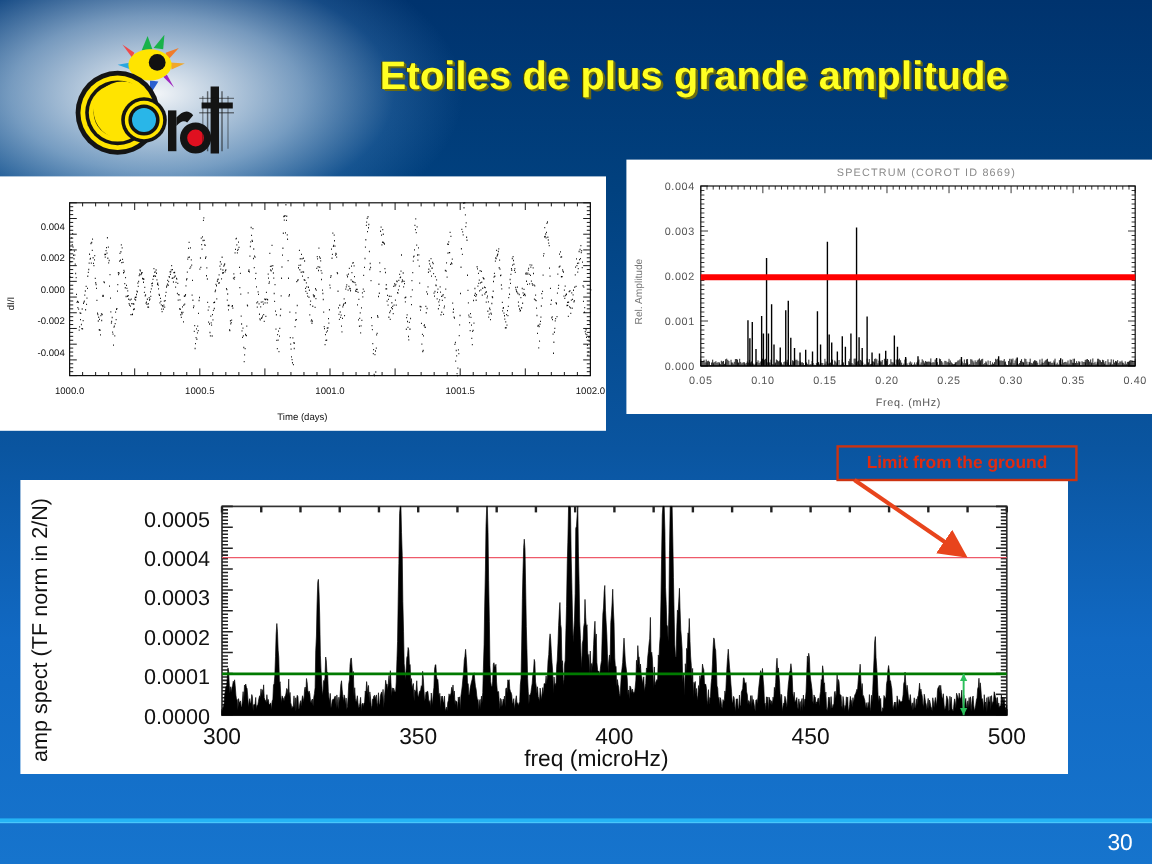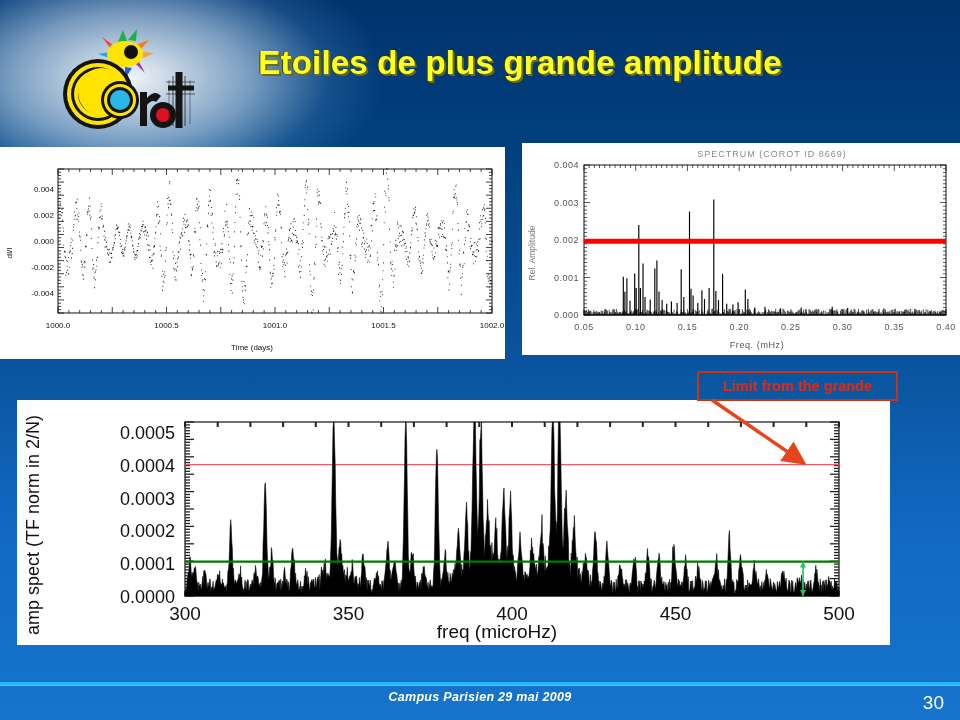--- a/index.html
+++ b/index.html
@@ -18,36 +18,36 @@
   }
 
   
   #logo {
     position: absolute; left: 52px; top: 16px;
     width: 150px; height: 118px;
   }
   #title {
     position: absolute; left: 200px; top: 44px;
     width: 640px;
-    text-align: center;
+    text-align: right;
     font-size: 33px;
     font-weight: bold;
     color: #ffff22;
     letter-spacing: 0.2px;
     text-shadow: 2px 2px 0 #6b6b10, 1px 1px 0 #8e8e18, -1px 0 0 #444400;
     white-space: nowrap;
   }
 
   
   .panel {
     position: absolute;
     background: #ffffff;
   }
   #panel-lightcurve { left: 0px;   top: 147px; width: 505px; height: 212px; }
-  #panel-spectrum   { left: 522px; top: 143px; width: 438px; height: 212px; }
+  #panel-spectrum   { left: 522px; top: 133px; width: 438px; height: 212px; }
   #panel-ampspect   { left: 17px;  top: 400px; width: 873px; height: 245px; }
 
   
   .plotsvg { display:block; width:100%; height:100%; }
 
   
   #callout {
     position: absolute; left: 697px; top: 371px;
     width: 197px; height: 26px;
     border: 2px solid #cc3311;
@@ -794,28 +794,27 @@
           <text x="158" y="137.33962264150944" font-size="18" text-anchor="end" fill="#111" font-family="Liberation Sans, sans-serif">0.0002</text>
           <text x="158" y="170.16981132075472" font-size="18" text-anchor="end" fill="#111" font-family="Liberation Sans, sans-serif">0.0001</text>
           <text x="158" y="203" font-size="18" text-anchor="end" fill="#111" font-family="Liberation Sans, sans-serif">0.0000</text>
         </g>
       <text id="as-xlabel" x="480" y="238" text-anchor="middle" font-size="19" font-family="Liberation Sans, sans-serif" fill="#111">freq (microHz)</text>
       <text id="as-ylabel" x="22" y="125" text-anchor="middle" font-size="18" font-family="Liberation Sans, sans-serif" fill="#111" transform="rotate(-90 22 125)">amp spect (TF norm in 2/N)</text>
     </svg>
   </div>
 
   <div id="callout">
-    <span>Limit from the grande</span>
+    <span>Limit from the ground</span>
   </div>
   <svg id="callout-arrow" viewBox="0 0 130 75">
     <defs>
       <marker id="ar" markerWidth="7" markerHeight="7" refX="4" refY="3.5" orient="auto">
         <path d="M0,0 L7,3.5 L0,7 Z" fill="#e8441c"></path>
       </marker>
     </defs>
     <line x1="12" y1="5" x2="98" y2="64" stroke="#e8441c" stroke-width="3.4" marker-end="url(#ar)"></line>
   </svg>
 
   <div id="footer-rule"></div>
-  <div id="footer-text">Campus Parisien 29 mai 2009</div>
   <div id="page-number">30</div>
 
 </div>
 
 </body></html>

